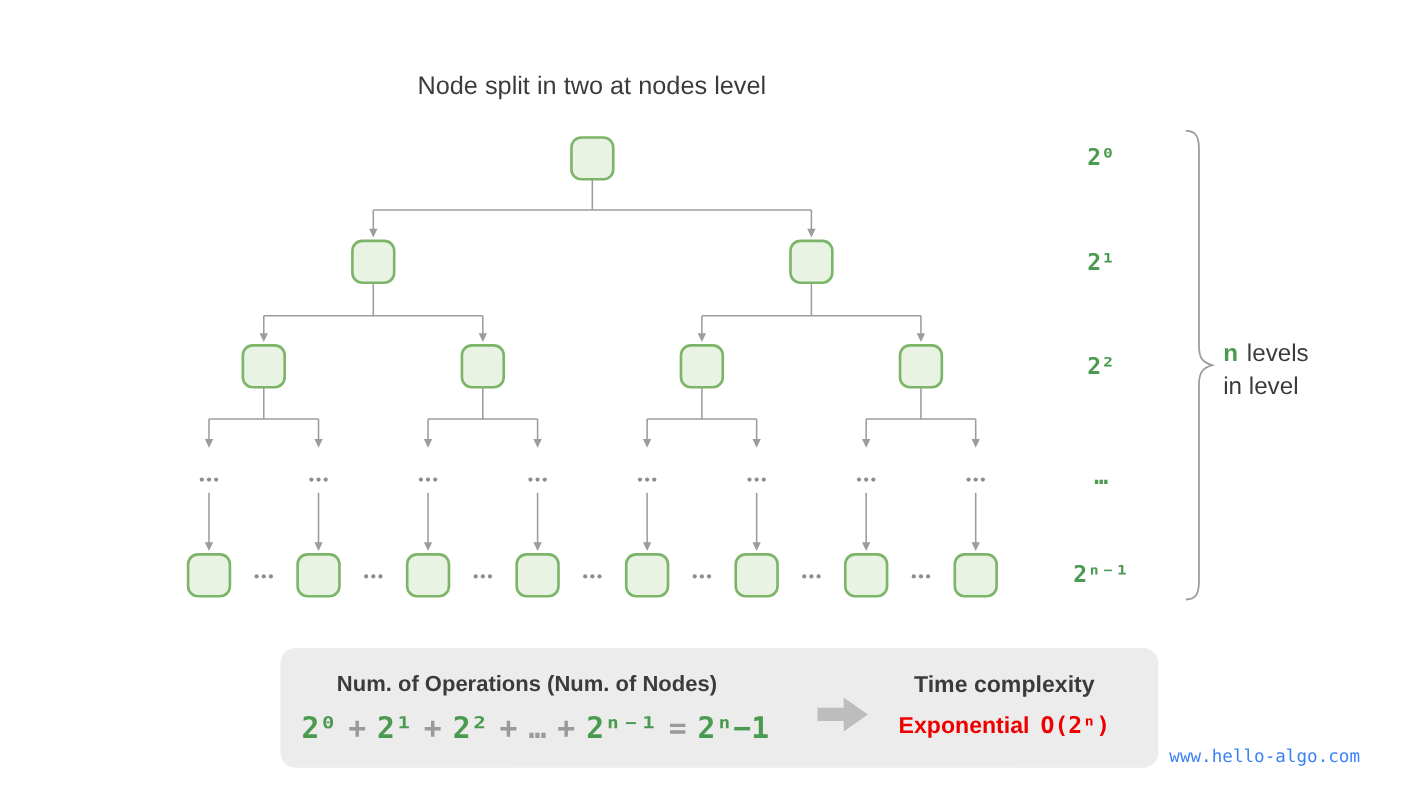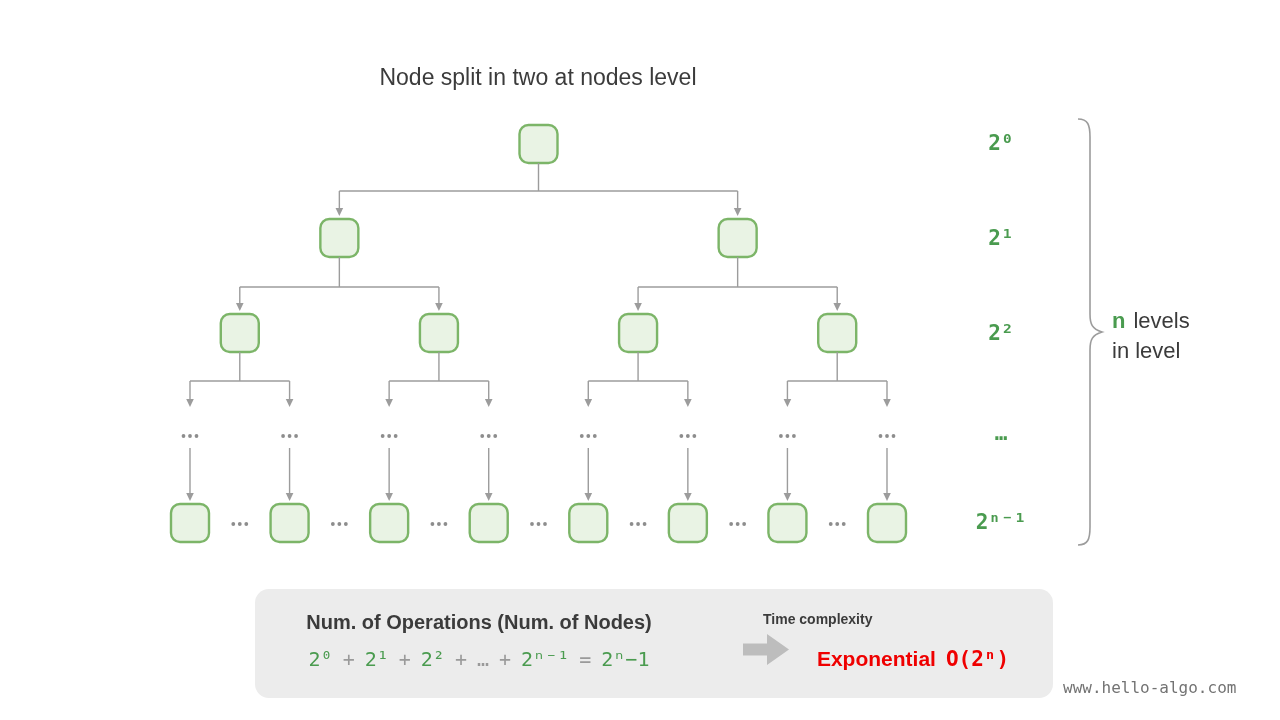--- a/index.html
+++ b/index.html
@@ -17,30 +17,30 @@
   .level-label{position:absolute;left:941px;width:120px;height:28px;line-height:28px;text-align:center;
                font-family:"DejaVu Sans Mono",monospace;font-weight:bold;font-size:21px;}
 
   .brace-label{left:1112px;top:306px;width:120px;text-align:left;font-size:22px;line-height:30px;}
   .brace-label .n-green{font-weight:bold;margin-right:8px;}
 
   #summary-box{left:255px;top:577px;width:798px;height:109px;background:#ececec;border-radius:14px;margin-top:12px;}
   .box-line1-left{position:absolute;left:14px;top:22px;width:420px;text-align:center;
                   font-size:20px;font-weight:bold;color:#3b3b3b;}
   .box-line2-left{position:absolute;left:14px;top:58px;width:420px;text-align:center;
-                  font-family:"DejaVu Sans Mono",monospace;font-weight:normal;font-size:20px;white-space:nowrap;}
+                  font-family:"DejaVu Sans Mono",monospace;font-weight:bold;font-size:27px;white-space:nowrap;}
   .box-line2-left span{margin:0 5px;}
   #block-arrow{position:absolute;left:488px;top:45px;}
-  .box-line1-right{position:absolute;left:508px;top:22px;width:300px;text-align:left;
-                   font-size:14px;font-weight:bold;color:#3b3b3b;}
+  .box-line1-right{position:absolute;left:508px;top:22px;width:300px;text-align:center;
+                   font-size:21px;font-weight:bold;color:#3b3b3b;}
   .box-line2-right{position:absolute;left:508px;top:58px;width:300px;text-align:center;
                    font-size:21px;font-weight:bold;white-space:nowrap;}
   .box-line2-right .big-o{font-family:"DejaVu Sans Mono",monospace;margin-left:10px;text-align:right;}
 
-  .watermark{left:1063px;top:678px;font-family:"DejaVu Sans Mono",monospace;font-size:16px;color:#737373;}
+  .watermark{left:1063px;top:678px;font-family:"DejaVu Sans Mono",monospace;font-size:16px;color:#3b82f6;}
 </style>
 </head>
 <body>
 
 <div id="canvas">
 
   <div class="abs subtitle">Node split in two at nodes level</div>
   <div class="abs right-header">
   </div>
 

